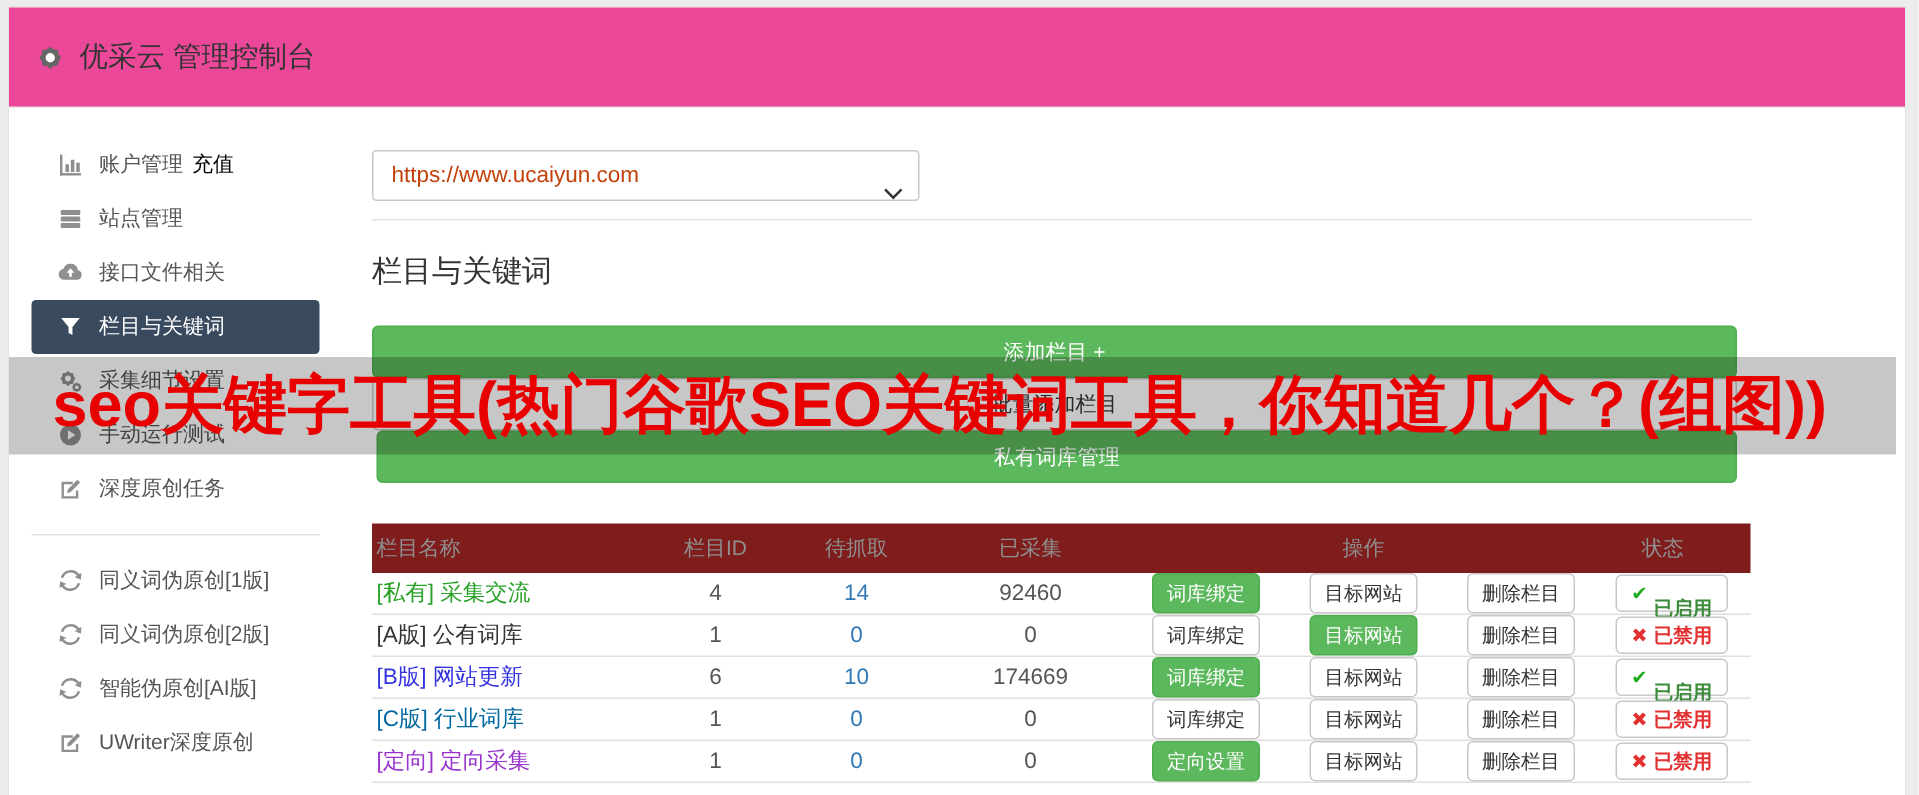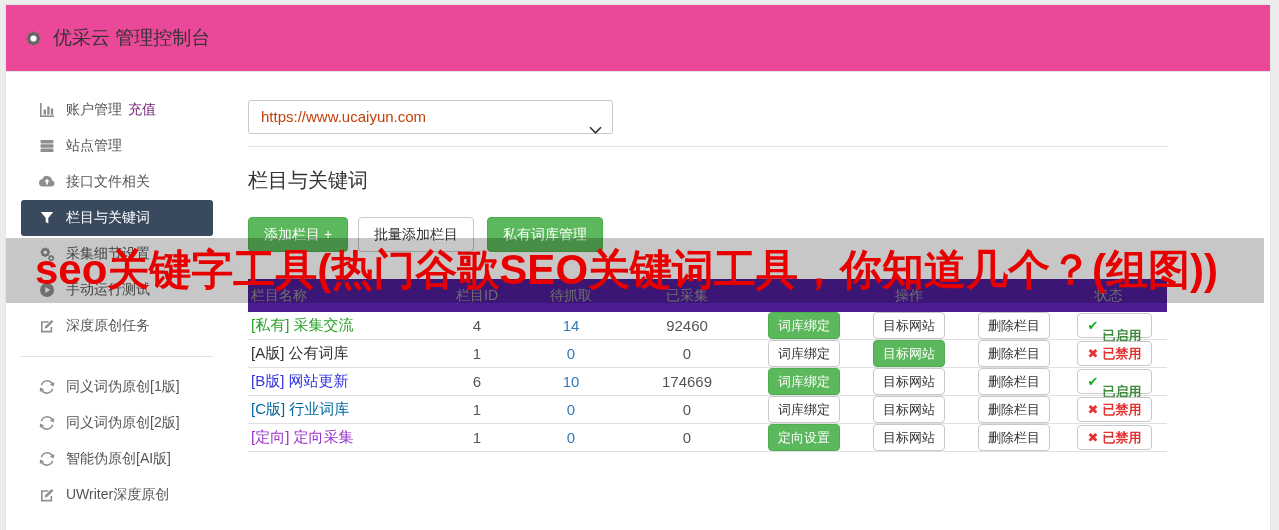--- a/index.html
+++ b/index.html
@@ -20,47 +20,47 @@
   
   .sidebar{position:absolute;left:0;top:67px;width:232px;padding-top:20px;}
   .side-item{
     height:36px;display:flex;align-items:center;
     margin:0 0 0 15px;width:192px;border-radius:3px;
     padding-left:18px;box-sizing:border-box;
     font-size:14px;color:#555;cursor:pointer;white-space:nowrap;
   }
   .side-item .icn{width:16px;height:16px;margin-right:11px;flex:0 0 16px;display:inline-flex;}
   .side-item.active{background:#394a5f;color:#fff;}
-  .side-item .extra{color:#701a75;margin-left:6px;}
+  .side-item .extra{color:#000000;margin-left:6px;}
   .side-divider{height:1px;background:#e2e2e2;margin:12px 15px 12px 15px;width:192px;}
   
   .content{position:absolute;left:242px;top:66px;width:920px;}
   .site-select{
     position:relative;width:365px;height:34px;box-sizing:border-box;
     margin-top:29px;border:1px solid #c8c8c8;border-radius:3px;
     font-size:15px;color:#c2410c;line-height:32px;padding:0 30px 0 12px;
     background:#fff;cursor:pointer;
   }
   .site-select .chev{position:absolute;right:10px;top:13px;}
   .content-divider{border:none;border-top:1px solid #e3e3e3;margin:12px 0 0 0;}
   .section-title{font-size:20px;font-weight:400;color:#333;margin:20px 0 0 0;}
-  .toolbar{margin-top:23px;display:flex;}
+  .toolbar{margin-top:23px;display:flex;flex-direction:column;}
   .btn{
     height:35px;box-sizing:border-box;border-radius:4px;font-size:14px;
     display:inline-flex;align-items:center;justify-content:center;
     padding:0 15px;cursor:pointer;border:1px solid transparent;white-space:nowrap;
   }
   .btn.green{background:#5cb85c;border-color:#4cae4c;color:#fff;}
   .btn.white{background:#fff;border-color:#c8c8c8;color:#333;}
   .toolbar .btn{margin-right:10px;}
   .toolbar .btn:nth-child(3){margin-left:3px;}
   
   table.cols{border-collapse:collapse;table-layout:fixed;width:919px;margin-top:27px;}
   table.cols th{
-    background:#4c1d95;height:33px;font-weight:400;font-size:14px;color:#8f8f8f;
+    background:#7f1d1d;height:33px;font-weight:400;font-size:14px;color:#8f8f8f;
     text-align:center;padding:0;margin-top:10px;
   }
   table.cols th:first-child{text-align:left;padding-left:3px;}
   table.cols td{
     height:27px;border-bottom:1px solid #e0e0e0;font-size:15px;color:#555;
     text-align:center;padding:0;
   }
   table.cols td.name{text-align:left;padding-left:3px;}
   td.name a{text-decoration:none;cursor:pointer;}
   tr.r0 td.name a{color:#28a228;}

